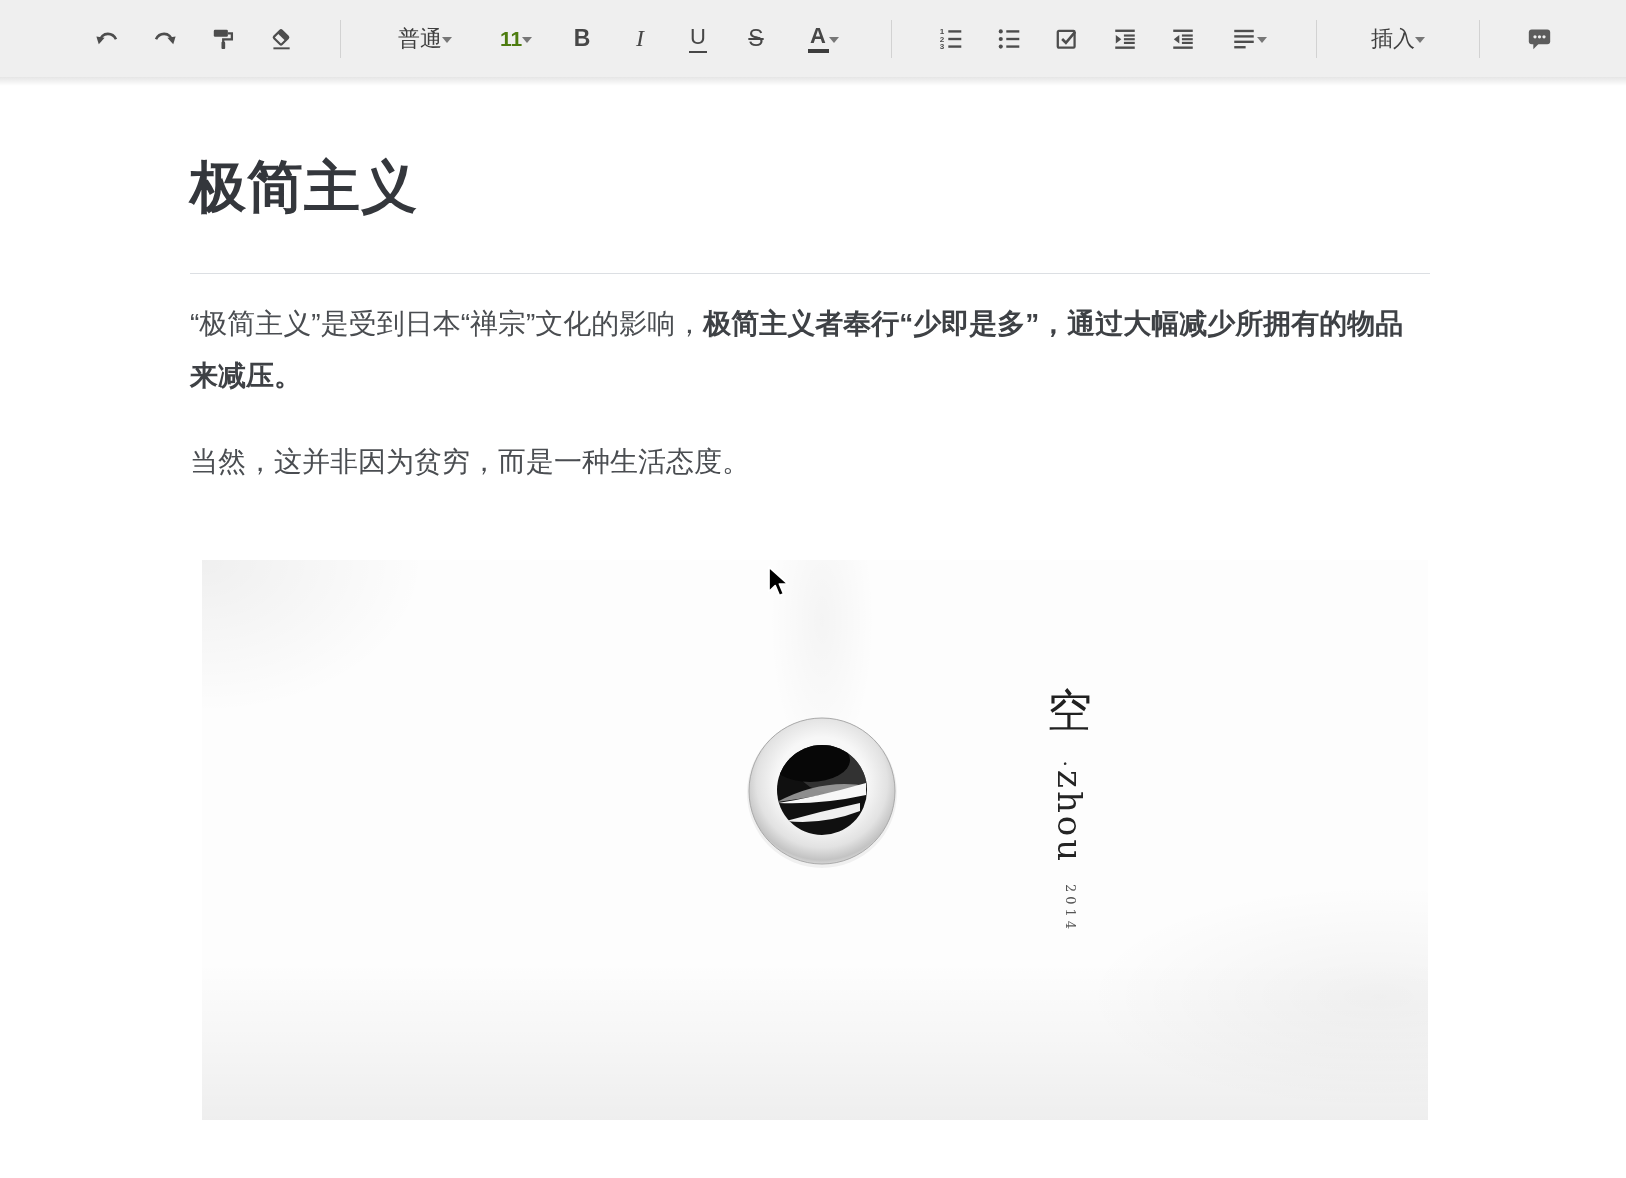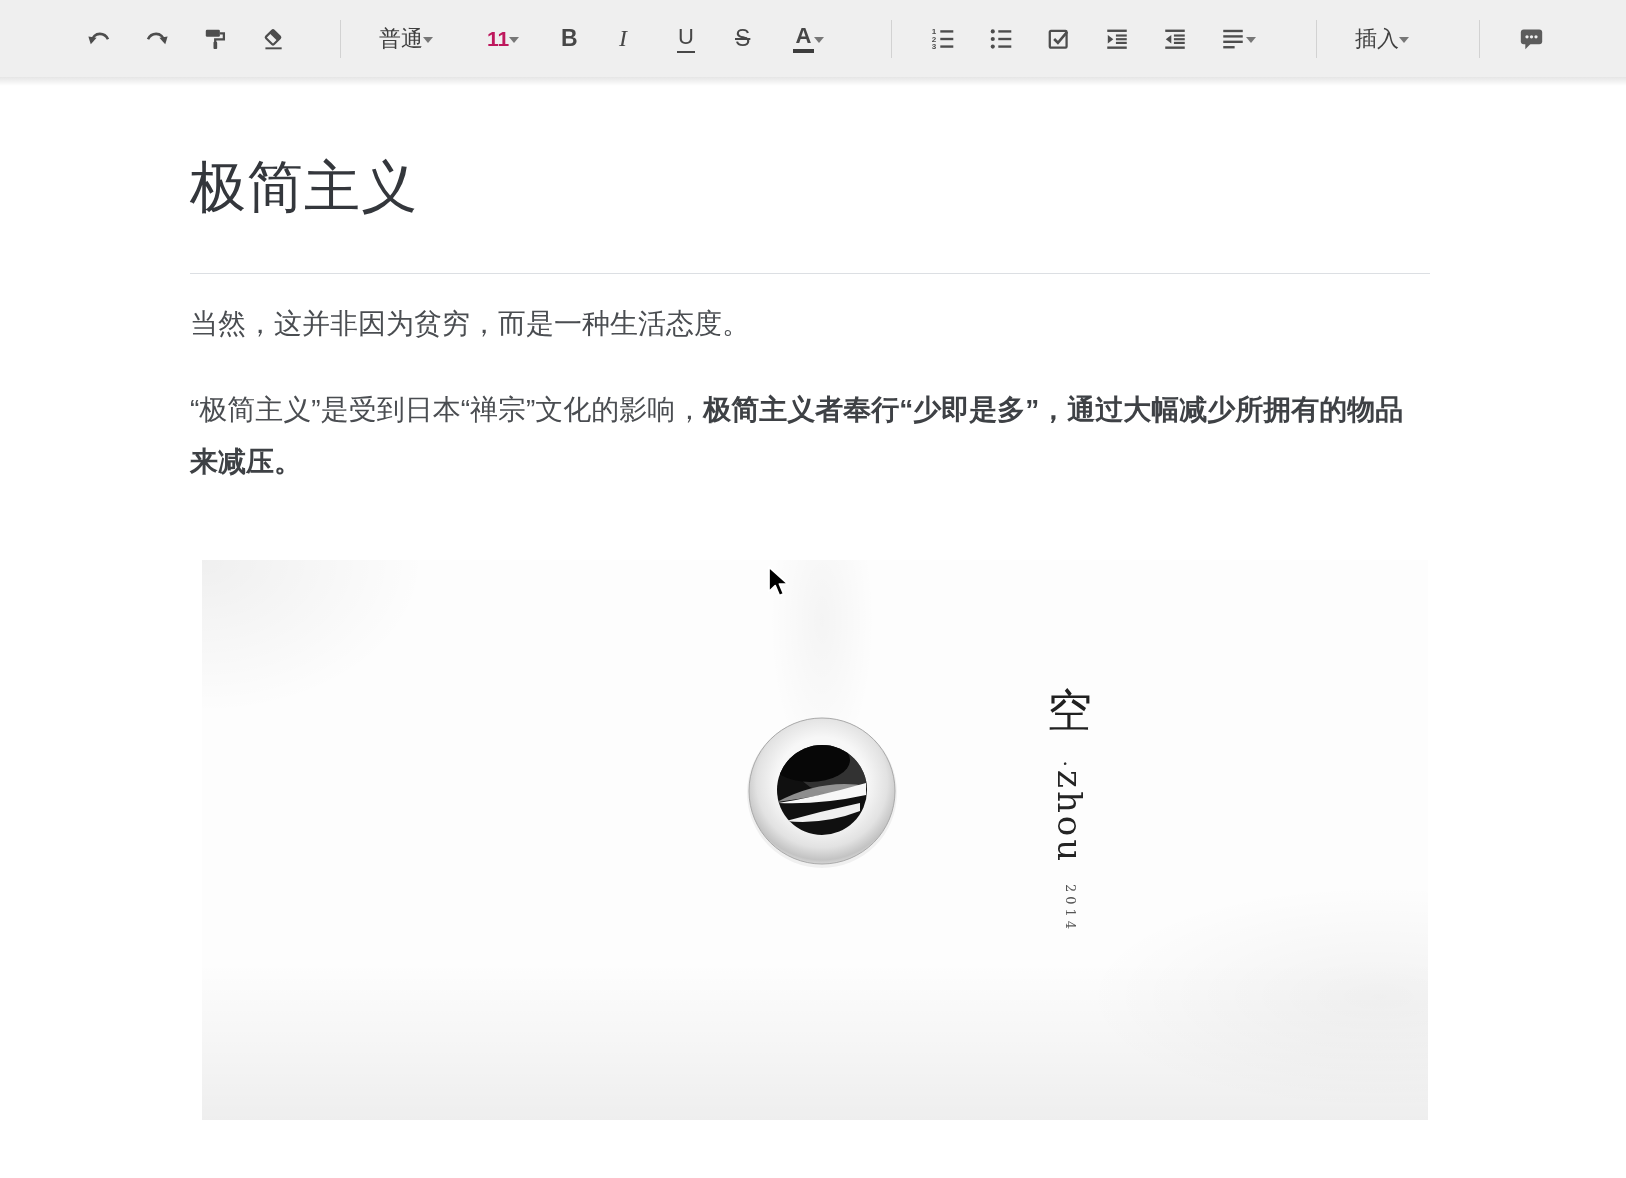--- a/index.html
+++ b/index.html
@@ -23,47 +23,47 @@
     z-index: 5;
   }
   .toolbar::after {
     content:""; position:absolute; left:0; right:0; top:77px; height:9px;
     background: linear-gradient(to bottom, rgba(0,0,0,0.10), rgba(0,0,0,0));
     pointer-events:none;
   }
   .tbtn {
     border:0; background:transparent; cursor:pointer;
     min-width: 42px; height: 48px;
-    display:flex; align-items:center; gap:0;
+    display:flex; align-items:center; justify-content:center; gap:0;
     color:#4d4d4d;
   }
   .tbtn svg { display:block; }
   .tb-divider { width:1px; height:38px; background:#d2d2d2; margin:0 22px; flex:0 0 auto; }
   .tb-label { font-size:22px; color:#3f3f3f; }
-  .tb-label-num { font-size:21px; font-weight:600; color:#be185d; }
+  .tb-label-num { font-size:21px; font-weight:600; color:#4d7c0f; }
   .caret {
     width:0; height:0;
     border-left:5px solid transparent; border-right:5px solid transparent;
     border-top:6px solid #777; margin-top:2px;
   }
   .glyph-b { font-size:23px; font-weight:700; color:#474747; }
   .glyph-i { font-size:24px; font-style:italic; font-family:"Liberation Serif", serif; color:#474747; }
   .glyph-u { font-size:22px; color:#474747; border-bottom:2px solid #474747; padding:0 1px 1px; }
   .glyph-s { font-size:23px; color:#474747; text-decoration:line-through; }
   .color-a { display:flex; flex-direction:column; align-items:center; }
   .color-a .a { font-size:22px; font-weight:600; color:#474747; line-height:22px; }
   .color-a .bar { width:21px; height:4px; background:#3d3d3d; margin-top:2px; }
 
   
   .doc {
     position:absolute; top:77px; left:190px; width:1240px;
   }
   .doc-title {
     margin-top:72px;
-    font-size:56px; line-height:76px; font-weight:400;
+    font-size:56px; line-height:76px; font-weight:700;
     color:#34373c; letter-spacing:1px;
   }
   .doc-rule { height:1px; background:#dcdfe3; border:0; margin-top:48px; }
   .doc p {
     font-size:28px; line-height:52px; color:#4a4d51;
     margin:34px 0 0;
   }
   .doc p:first-of-type { margin-top:24px; }
   .doc p b { font-weight:700; color:#3e4145; }
 
@@ -283,25 +283,25 @@
       </span>
     </button>
   </div>
 
   <div class="doc">
     <h1 class="doc-title">极简主义</h1>
     <hr class="doc-rule">
 
 
     <p>
+      <span>“极简主义”是受到日本“禅宗”文化的影响，</span><b>极简主义者奉行“少即是多”，通过大幅减少所拥有的物品来减压。</b>
+    </p>
+
+    <p>
       <span>当然，这并非因为贫穷，而是一种生活态度。</span><b></b>
-    </p>
-
-    <p>
-      <span>“极简主义”是受到日本“禅宗”文化的影响，</span><b>极简主义者奉行“少即是多”，通过大幅减少所拥有的物品来减压。</b>
     </p>
 
     <div class="photo">
       <span class="drain">
         <svg width="160" height="160" viewBox="0 0 160 160">
           <defs>
             <radialGradient id="ringGrad" cx="50%" cy="44%" r="56%">
               <stop offset="55%" stop-color="#f7f7f7"></stop>
               <stop offset="80%" stop-color="#e2e2e2"></stop>
               <stop offset="95%" stop-color="#c3c3c3"></stop>

